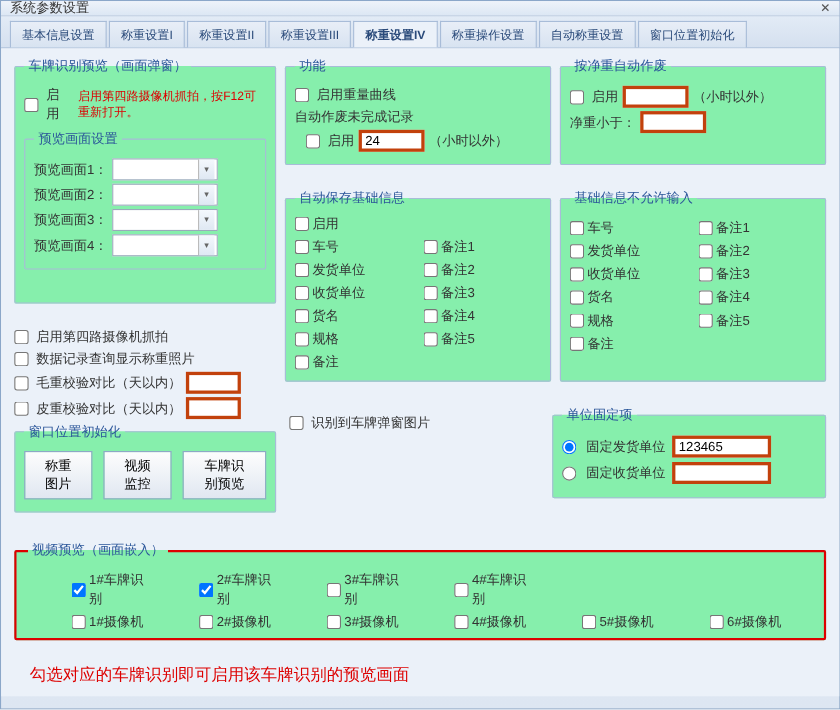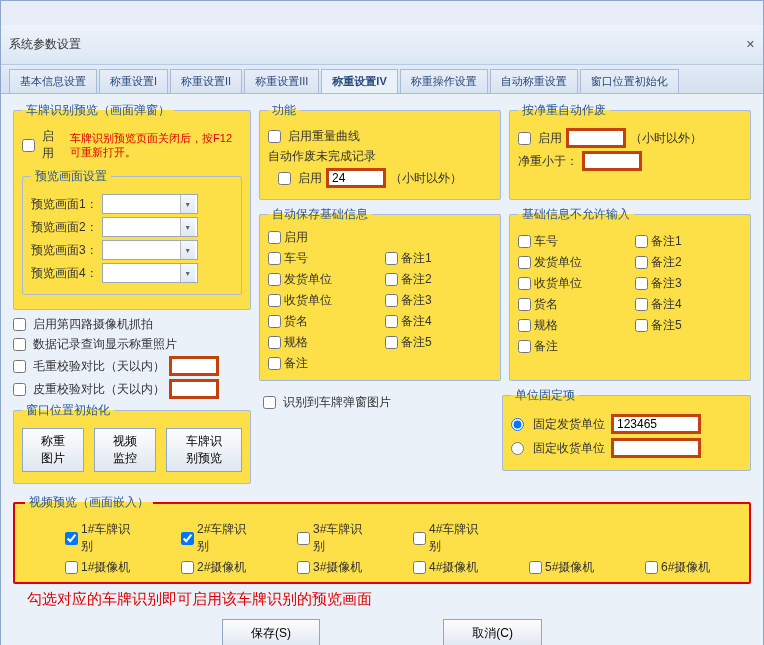--- a/index.html
+++ b/index.html
@@ -1,25 +1,25 @@
 <!DOCTYPE html>
 <html><head>
 <meta charset="utf-8">
 <style>
 * { box-sizing: border-box; margin: 0; padding: 0; }
 body { font-family: "Microsoft YaHei", sans-serif; font-size: 12px; background: #f0f0f0; color: #333; }
 .window { width: 764px; height: 645px; background: linear-gradient(#e8eef7,#dde6f2); border: 1px solid #8ba7c9; position: relative; }
-.titlebar { height: 40px; padding: 4px 8px; display: flex; justify-content: space-between; align-items: center; background: linear-gradient(#eef3fa,#dce7f4); border-bottom: 1px solid #b8c8dd; margin-top: 24px; }
+.titlebar { height: 14px; padding: 4px 8px; display: flex; justify-content: space-between; align-items: center; background: linear-gradient(#eef3fa,#dce7f4); border-bottom: 1px solid #b8c8dd; }
 .close-btn { cursor: pointer; font-size: 11px; color: #555; }
 .tabs { display: flex; background: linear-gradient(#e2ebf6,#d5e0ef); border-bottom: 1px solid #a8bcd8; padding: 4px 8px 0; gap: 2px; }
 .tab { padding: 4px 10px; background: linear-gradient(#e8eef7,#d8e3f1); border: 1px solid #a8bcd8; border-bottom: none; cursor: pointer; font-size: 11px; color: #2a4a7a; }
 .tab.active { background: #ebf1f9; font-weight: bold; }
 .content { padding: 8px 12px; background: #ebf1f9; height: calc(100% - 26px - 28px); overflow: hidden; }
 .row { display: flex; gap: 8px; }
-fieldset { border: 1px solid #a8bcd8; border-radius: 2px; padding: 6px 8px 8px; margin-bottom: 6px; background: #fde047; }
+fieldset { border: 1px solid #a8bcd8; border-radius: 2px; padding: 6px 8px 8px; margin-bottom: 22px; background: #86efac; }
 legend { color: #2a5599; padding: 0 4px; font-size: 12px; }
 .left-col { width: 238px; }
 .right-col { flex: 1; }
 .hint-red { color: #d00; font-size: 11px; line-height: 1.3; }
 .field-row { display: flex; align-items: center; margin: 3px 0; gap: 4px; }
 .combo { width: 96px; height: 20px; border: 1px solid #9ab; background: #fff; display: inline-flex; align-items: center; justify-content: flex-end; padding-right: 2px; }
 .combo::after { content: "▼"; font-size: 7px; color: #666; background: linear-gradient(#f4f8fd,#dfe8f3); border-left: 1px solid #bbb; width: 14px; height: 100%; display: flex; align-items: center; justify-content: center; }
 input[type=text] { border: 3px solid #c2410c; height: 20px; padding: 0 3px; background: #fff; font-size: 12px; }
 input[type=checkbox], input[type=radio] { margin-right: 3px; vertical-align: middle; }
 label { vertical-align: middle; }
@@ -58,21 +58,21 @@
 
   <div class="content">
     <div class="row">
 
       <div class="left-col">
         <fieldset>
           <legend>车牌识别预览（画面弹窗）</legend>
           <div class="field-row">
             <input type="checkbox" style="">
             <label>启用</label>
-            <span class="hint-red" style="margin-left:6px">车牌识别预览页面关闭后，按F12可重新打开。</span>
+            <span class="hint-red" style="margin-left:6px">启用第四路摄像机抓拍，按F12可重新打开。</span>
           </div>
           <fieldset style="margin-top:6px">
             <legend>预览画面设置</legend>
             <div id="screens">
                 <div class="field-row">
                   <span>预览画面1：</span>
                   <div class="combo"></div>
                 </div>
                 <div class="field-row">
                   <span>预览画面2：</span>

